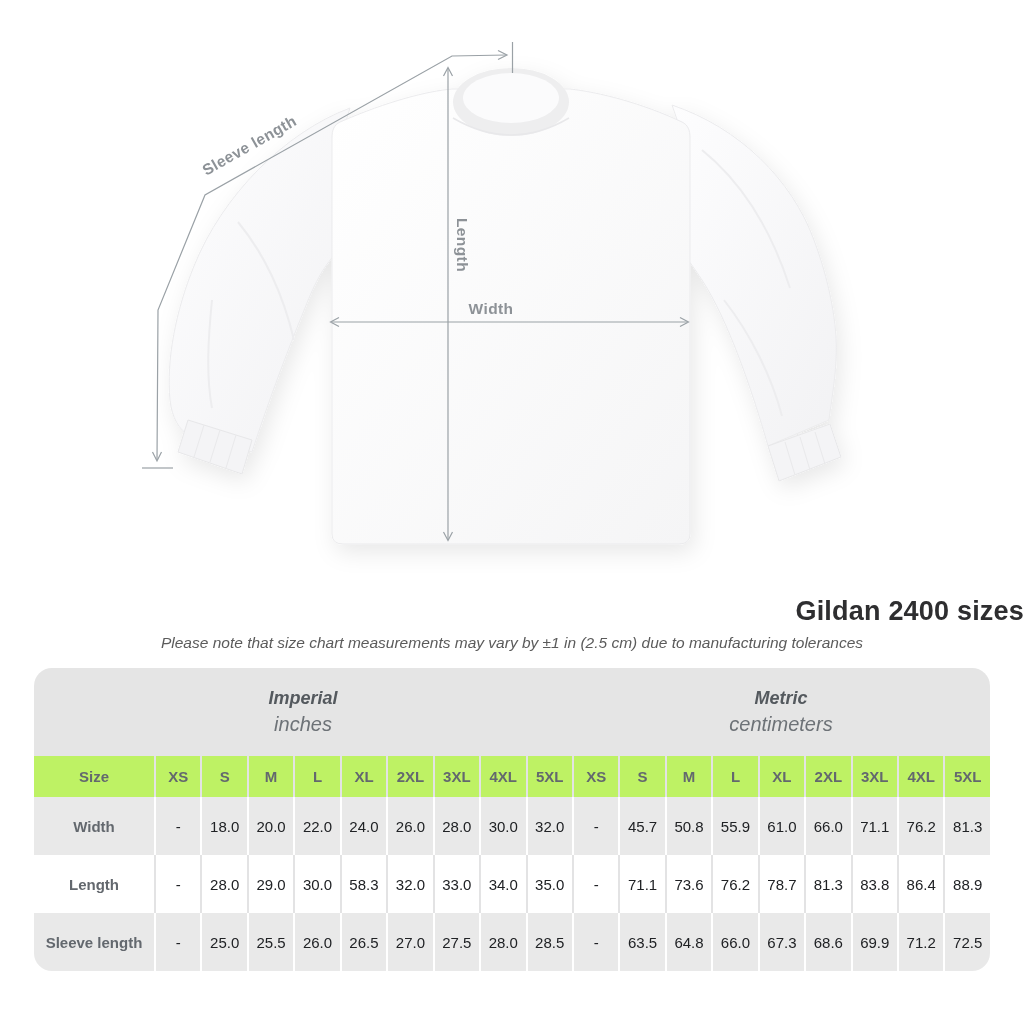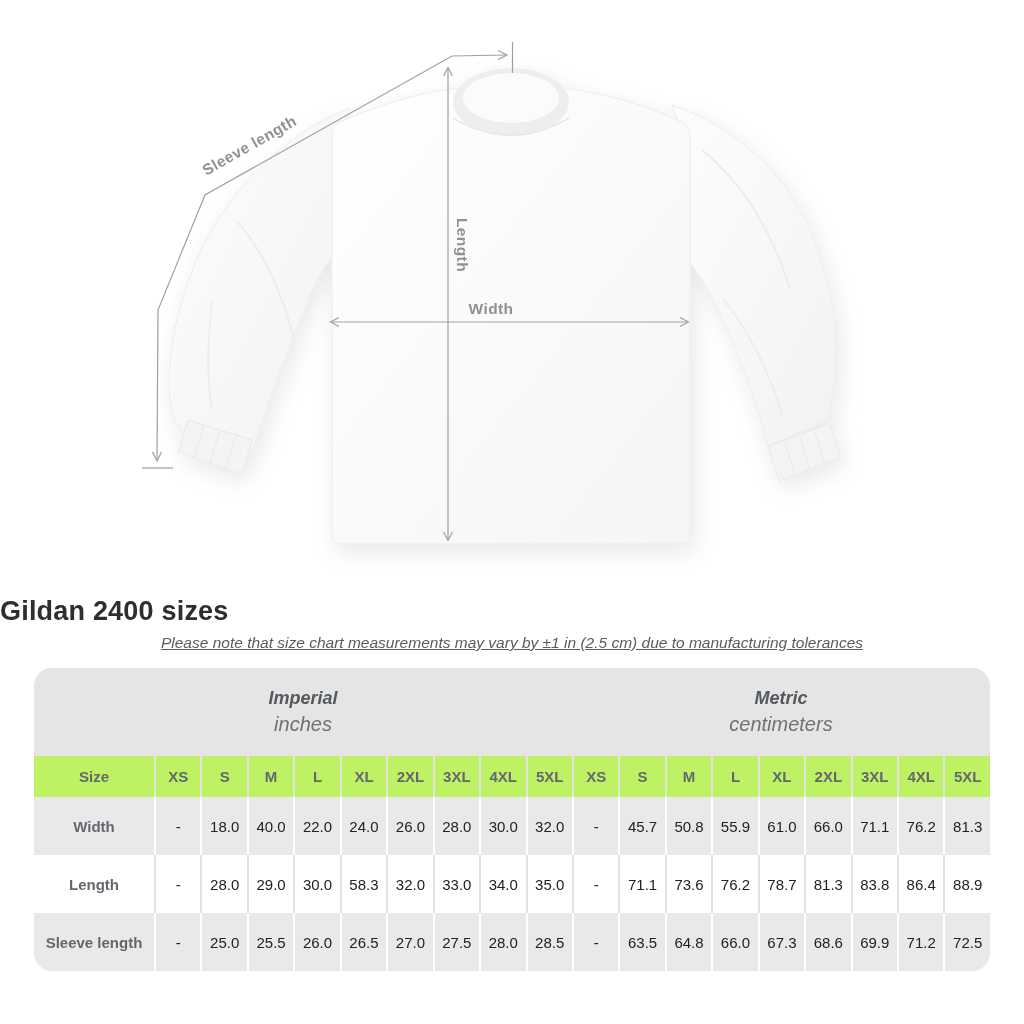--- a/index.html
+++ b/index.html
@@ -2,26 +2,26 @@
 <html><head>
 <meta charset="utf-8">
 <style>
   html,body{margin:0;padding:0;background:#fff;}
   .canvas{
     position:relative;width:1024px;height:1024px;background:#ffffff;
     font-family:"Liberation Sans",sans-serif;overflow:hidden;
   }
   .diagram{position:absolute;top:0;left:0;width:1024px;height:575px;}
   .page-title{
-    position:absolute;top:596px;left:0;width:1024px;text-align:left;
+    position:absolute;top:596px;left:0;width:1024px;text-align:right;
     font-size:27px;font-weight:bold;color:#2e2e30;letter-spacing:.2px;
   }
   .page-subtitle{
     position:absolute;top:634px;left:0;width:1024px;text-align:center;
-    font-style:italic;font-size:15.5px;color:#5b5b5b;text-decoration:underline;
+    font-style:italic;font-size:15.5px;color:#5b5b5b;
   }
   .table-wrap{
     position:absolute;top:668px;left:34px;width:956px;
     border-radius:18px;overflow:hidden;background:#ffffff;
   }
   table.sizes{
     width:100%;border-collapse:separate;border-spacing:0;table-layout:fixed;
   }
   col.c-size{width:120px;}
   td{
@@ -197,21 +197,21 @@
         <td>2XL</td>
         <td>3XL</td>
         <td>4XL</td>
         <td>5XL</td>
       </tr>
 
       <tr class="row-gray">
         <td class="row-label">Width</td>
         <td>-</td>
         <td>18.0</td>
-        <td>40.0</td>
+        <td>20.0</td>
         <td>22.0</td>
         <td>24.0</td>
         <td>26.0</td>
         <td>28.0</td>
         <td>30.0</td>
         <td>32.0</td>
         <td>-</td>
         <td>45.7</td>
         <td>50.8</td>
         <td>55.9</td>

